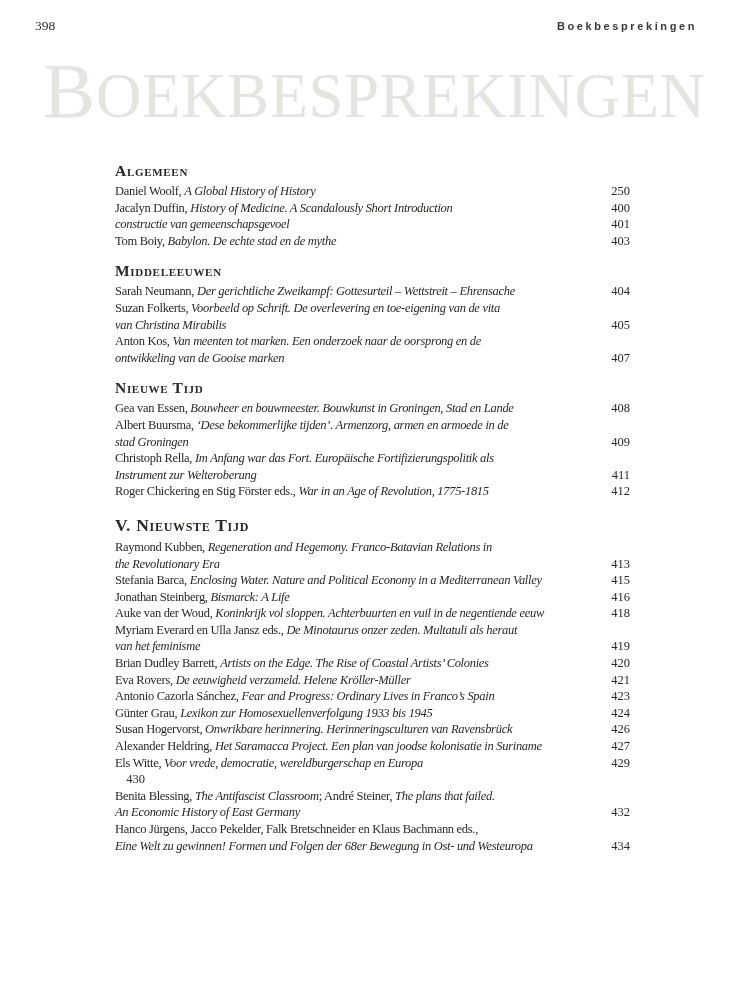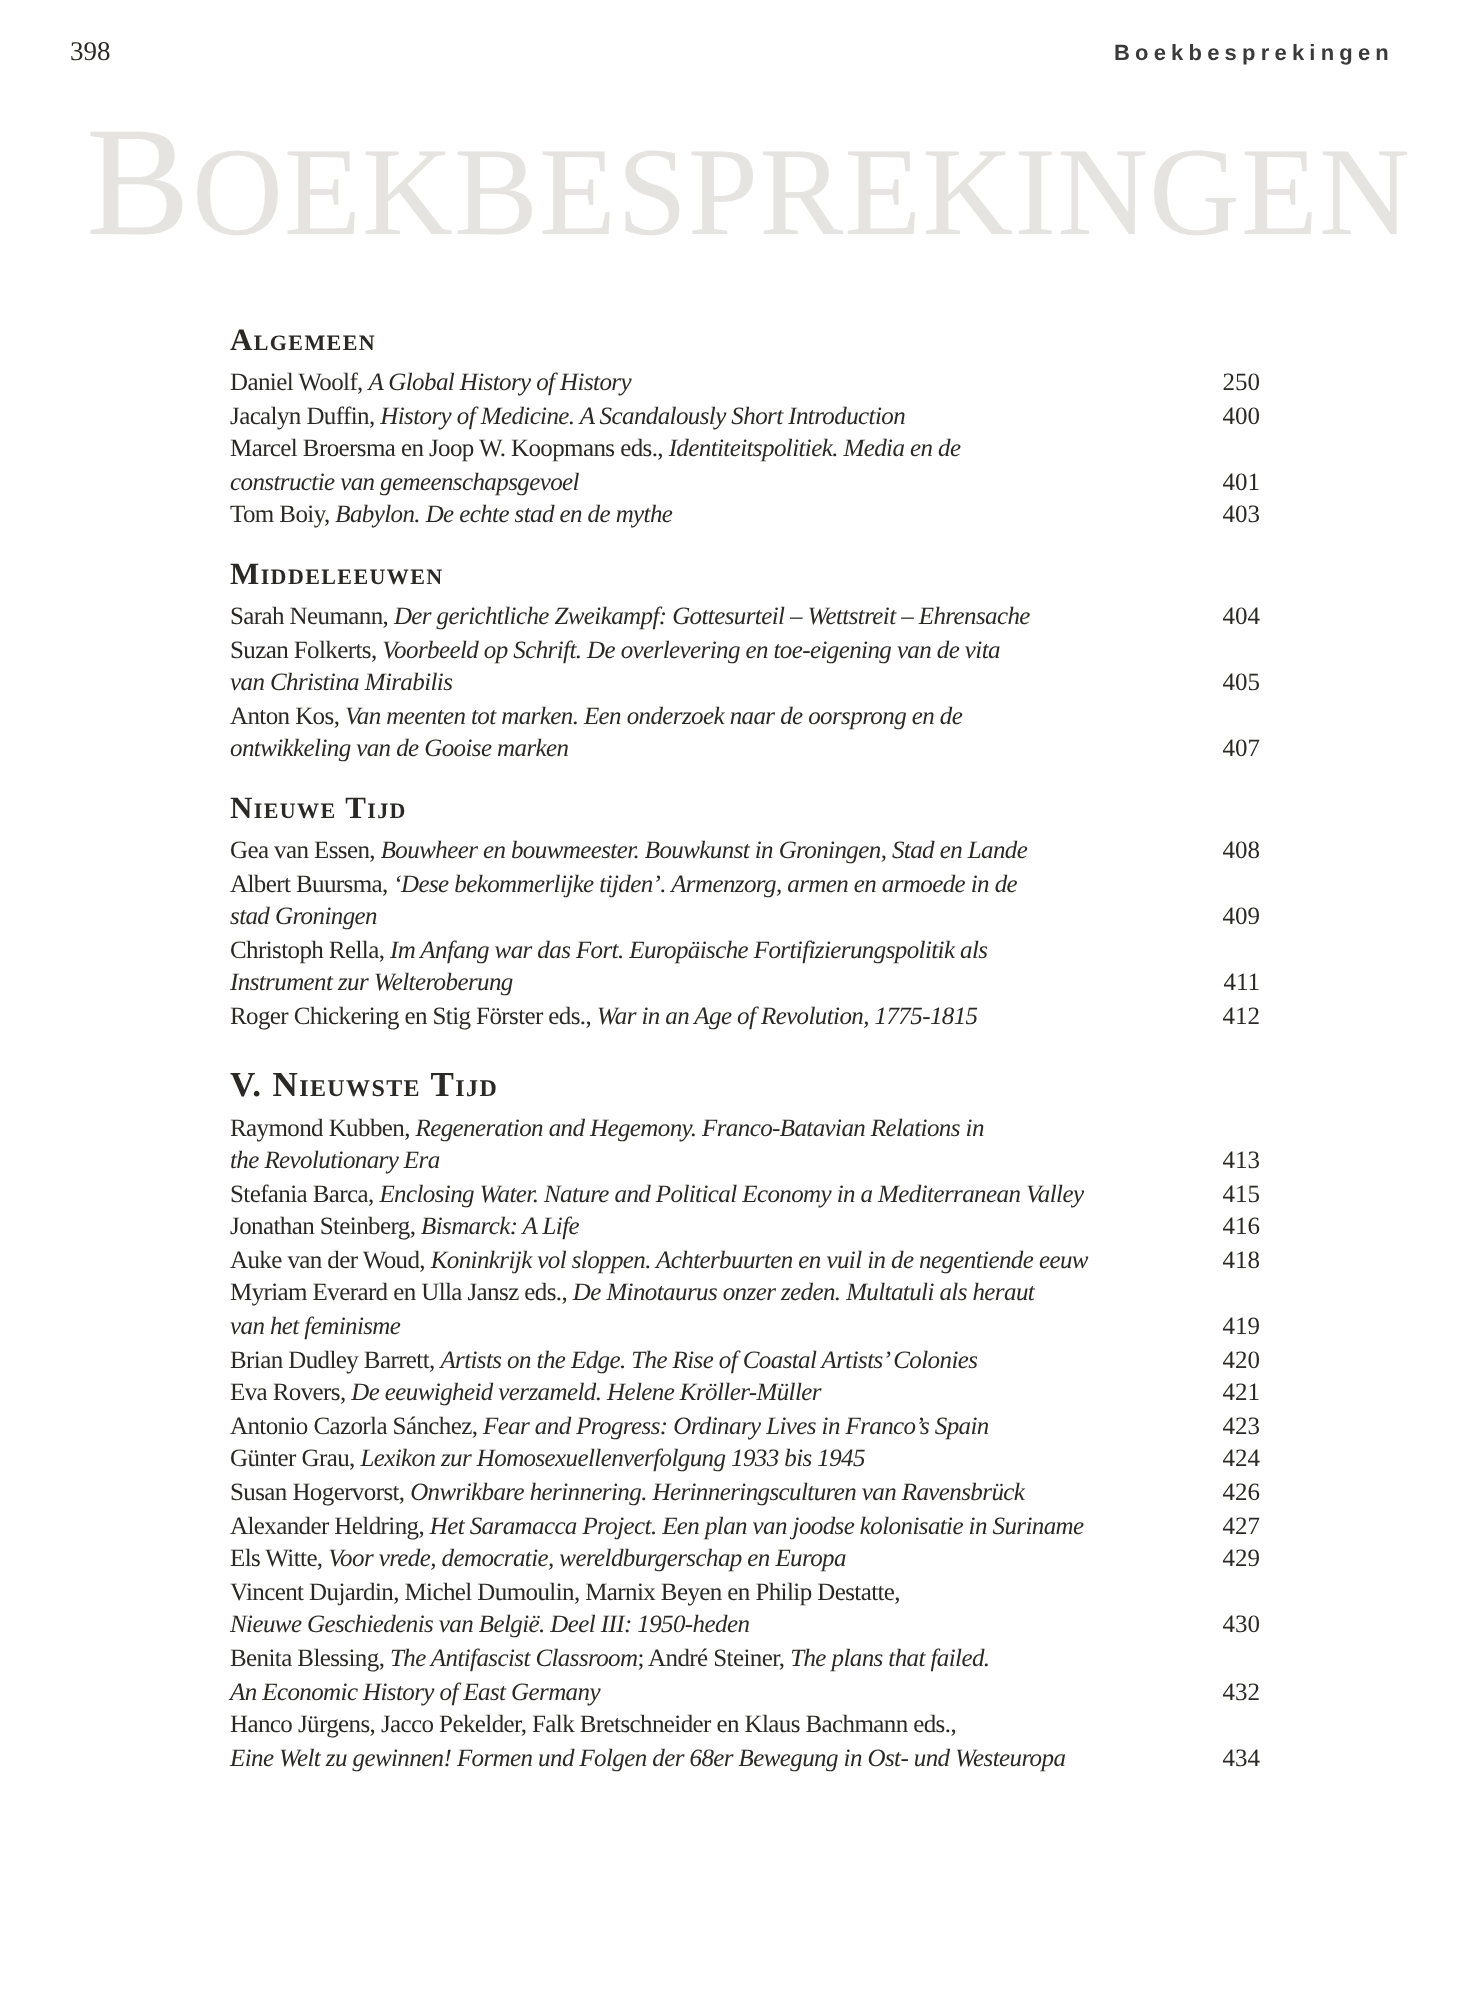--- a/index.html
+++ b/index.html
@@ -88,21 +88,20 @@
           <div class="page-num">250</div>
         </div>
         <div class="entry">
           <div class="entry-text">
             <div class="line"><span>Jacalyn Duffin, </span><span class="it">History of Medicine. A Scandalously Short Introduction</span></div>
           </div>
           <div class="page-num">400</div>
         </div>
         <div class="entry">
           <div class="entry-text">
-            <div class="line"><span>Marcel Broersma en Joop W. Koopmans eds., </span><span class="it">Identiteitspolitiek. Media en de</span></div>
             <div class="line"><span class="it">constructie van gemeenschapsgevoel</span></div>
           </div>
           <div class="page-num">401</div>
         </div>
       </section>
       <section>
         <div class="entry">
           <div class="entry-text">
             <div class="line"><span>Tom Boiy, </span><span class="it">Babylon. De echte stad en de mythe</span></div>
           </div>
@@ -231,24 +230,20 @@
           </div>
           <div class="page-num">427</div>
         </div>
         <div class="entry">
           <div class="entry-text">
             <div class="line"><span>Els Witte, </span><span class="it">Voor vrede, democratie, wereldburgerschap en Europa</span></div>
           </div>
           <div class="page-num">429</div>
         </div>
         <div class="entry">
-          <div class="entry-text">
-            <div class="line"><span>Vincent Dujardin, Michel Dumoulin, Marnix Beyen en Philip Destatte,</span></div>
-            <div class="line"><span class="it">Nieuwe Geschiedenis van België. Deel III: 1950-heden</span></div>
-          </div>
           <div class="page-num">430</div>
         </div>
         <div class="entry">
           <div class="entry-text">
             <div class="line"><span>Benita Blessing, </span><span class="it">The Antifascist Classroom</span><span>; André Steiner, </span><span class="it">The plans that failed.</span></div>
             <div class="line"><span class="it">An Economic History of East Germany</span></div>
           </div>
           <div class="page-num">432</div>
         </div>
         <div class="entry">

